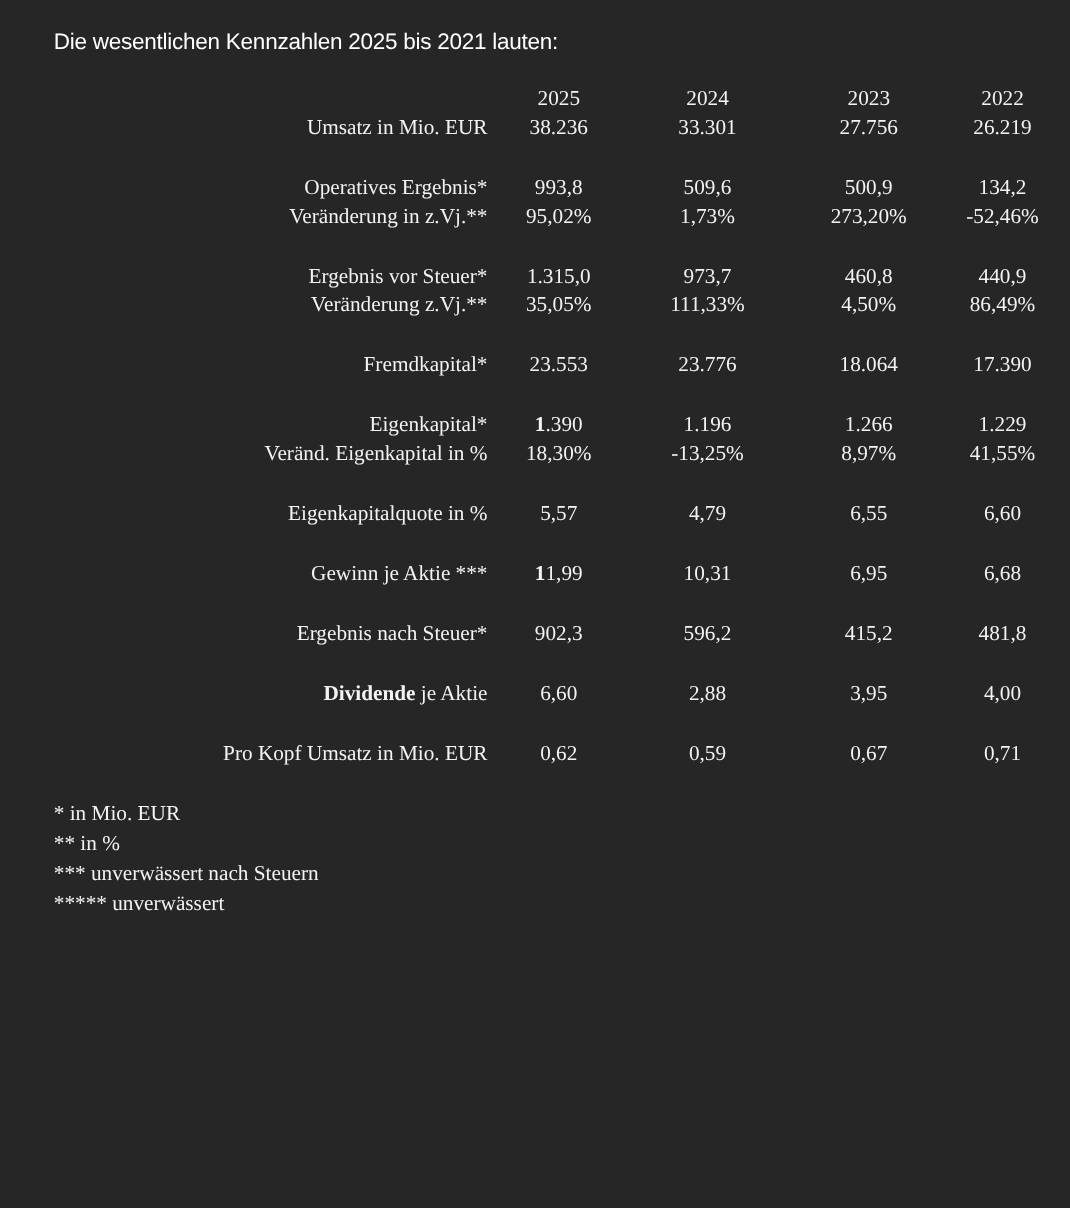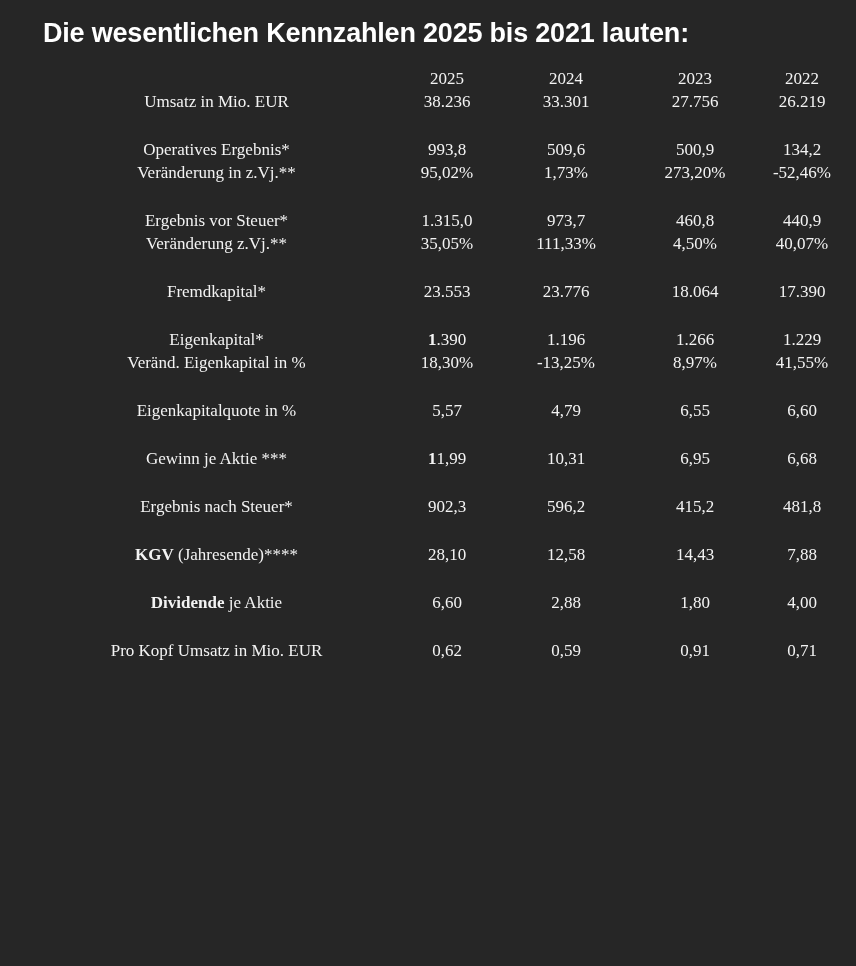--- a/index.html
+++ b/index.html
@@ -7,40 +7,40 @@
     width: 856px; height: 966px; overflow: hidden;
     background: var(--bg, #262626);
     color: var(--fg, #f3f3f3);
     font-family: "Liberation Serif", "DejaVu Serif", serif;
     font-size: 17px; line-height: 23px;
   }
   .page { padding: 20px 14px 0 43px; }
 
   .title {
     font-family: "Liberation Sans", "DejaVu Sans", sans-serif;
-    font-weight: 700;
-    font-size: 27px; line-height: 26px;
+    font-weight: 400;
+    font-size: 18px; line-height: 26px;
     letter-spacing: -0.2px;
     color: var(--title, #ffffff);
     margin: 0 0 21px 0;
   }
 
   table.kennzahlen {
     border-collapse: collapse;
     table-layout: fixed;
     width: 799px;
   }
   table.kennzahlen th, table.kennzahlen td {
     padding: 0;
     font-weight: normal;
     vertical-align: baseline;
     white-space: nowrap;
   }
   thead th { text-align: center; padding-bottom: 19px; }
-  td.label { text-align: center; }
+  td.label { text-align: right; }
   td.val   { text-align: center; }
   tr.group-start td { padding-top: 25px; font-family: Liberation Serif, serif; }
   .lb, td.val b { font-weight: 700; }
 
   .footnotes { margin-top: 25px; line-height: 24px; }
 </style>
 </head>
 <body>
 
 <div class="page">
@@ -91,21 +91,21 @@
     <td class="val">1.315,0</td>
     <td class="val">973,7</td>
     <td class="val">460,8</td>
     <td class="val">440,9</td>
   </tr>
         <tr>
     <td class="label"><b class="lb"></b><span class="lt">Veränderung z.Vj.**</span></td>
     <td class="val">35,05%</td>
     <td class="val">111,33%</td>
     <td class="val">4,50%</td>
-    <td class="val">40,07%</td>
+    <td class="val">86,49%</td>
   </tr>
         <tr class="group-start">
     <td class="label"><b class="lb"></b><span class="lt">Fremdkapital*</span></td>
     <td class="val">23.553</td>
     <td class="val">23.776</td>
     <td class="val">18.064</td>
     <td class="val">17.390</td>
   </tr>
         <tr class="group-start">
     <td class="label"><b class="lb"></b><span class="lt">Eigenkapital*</span></td>
@@ -136,37 +136,36 @@
     <td class="val">6,68</td>
   </tr>
         <tr class="group-start">
     <td class="label"><b class="lb"></b><span class="lt">Ergebnis nach Steuer*</span></td>
     <td class="val">902,3</td>
     <td class="val">596,2</td>
     <td class="val">415,2</td>
     <td class="val">481,8</td>
   </tr>
         <tr class="group-start">
-    <td class="label"><b class="lb">KGV</b><span class="lt"> (Jahresende)****</span></td>
-    <td class="val">28,10</td>
-    <td class="val">12,58</td>
-    <td class="val">14,43</td>
-    <td class="val">7,88</td>
-  </tr>
-        <tr class="group-start">
     <td class="label"><b class="lb">Dividende</b><span class="lt"> je Aktie</span></td>
     <td class="val">6,60</td>
     <td class="val">2,88</td>
-    <td class="val">1,80</td>
+    <td class="val">3,95</td>
     <td class="val">4,00</td>
   </tr>
         <tr class="group-start">
     <td class="label"><b class="lb"></b><span class="lt">Pro Kopf Umsatz in Mio. EUR</span></td>
     <td class="val">0,62</td>
     <td class="val">0,59</td>
-    <td class="val">0,91</td>
+    <td class="val">0,67</td>
     <td class="val">0,71</td>
   </tr>
       </tbody>
   </table>
 
+  <div class="footnotes" id="footnotes">
+      <div class="footnote">* in Mio. EUR</div>
+      <div class="footnote">** in %</div>
+      <div class="footnote">*** unverwässert nach Steuern</div>
+      <div class="footnote">***** unverwässert</div>
+    </div>
 
 </div>
 
 </body></html>

